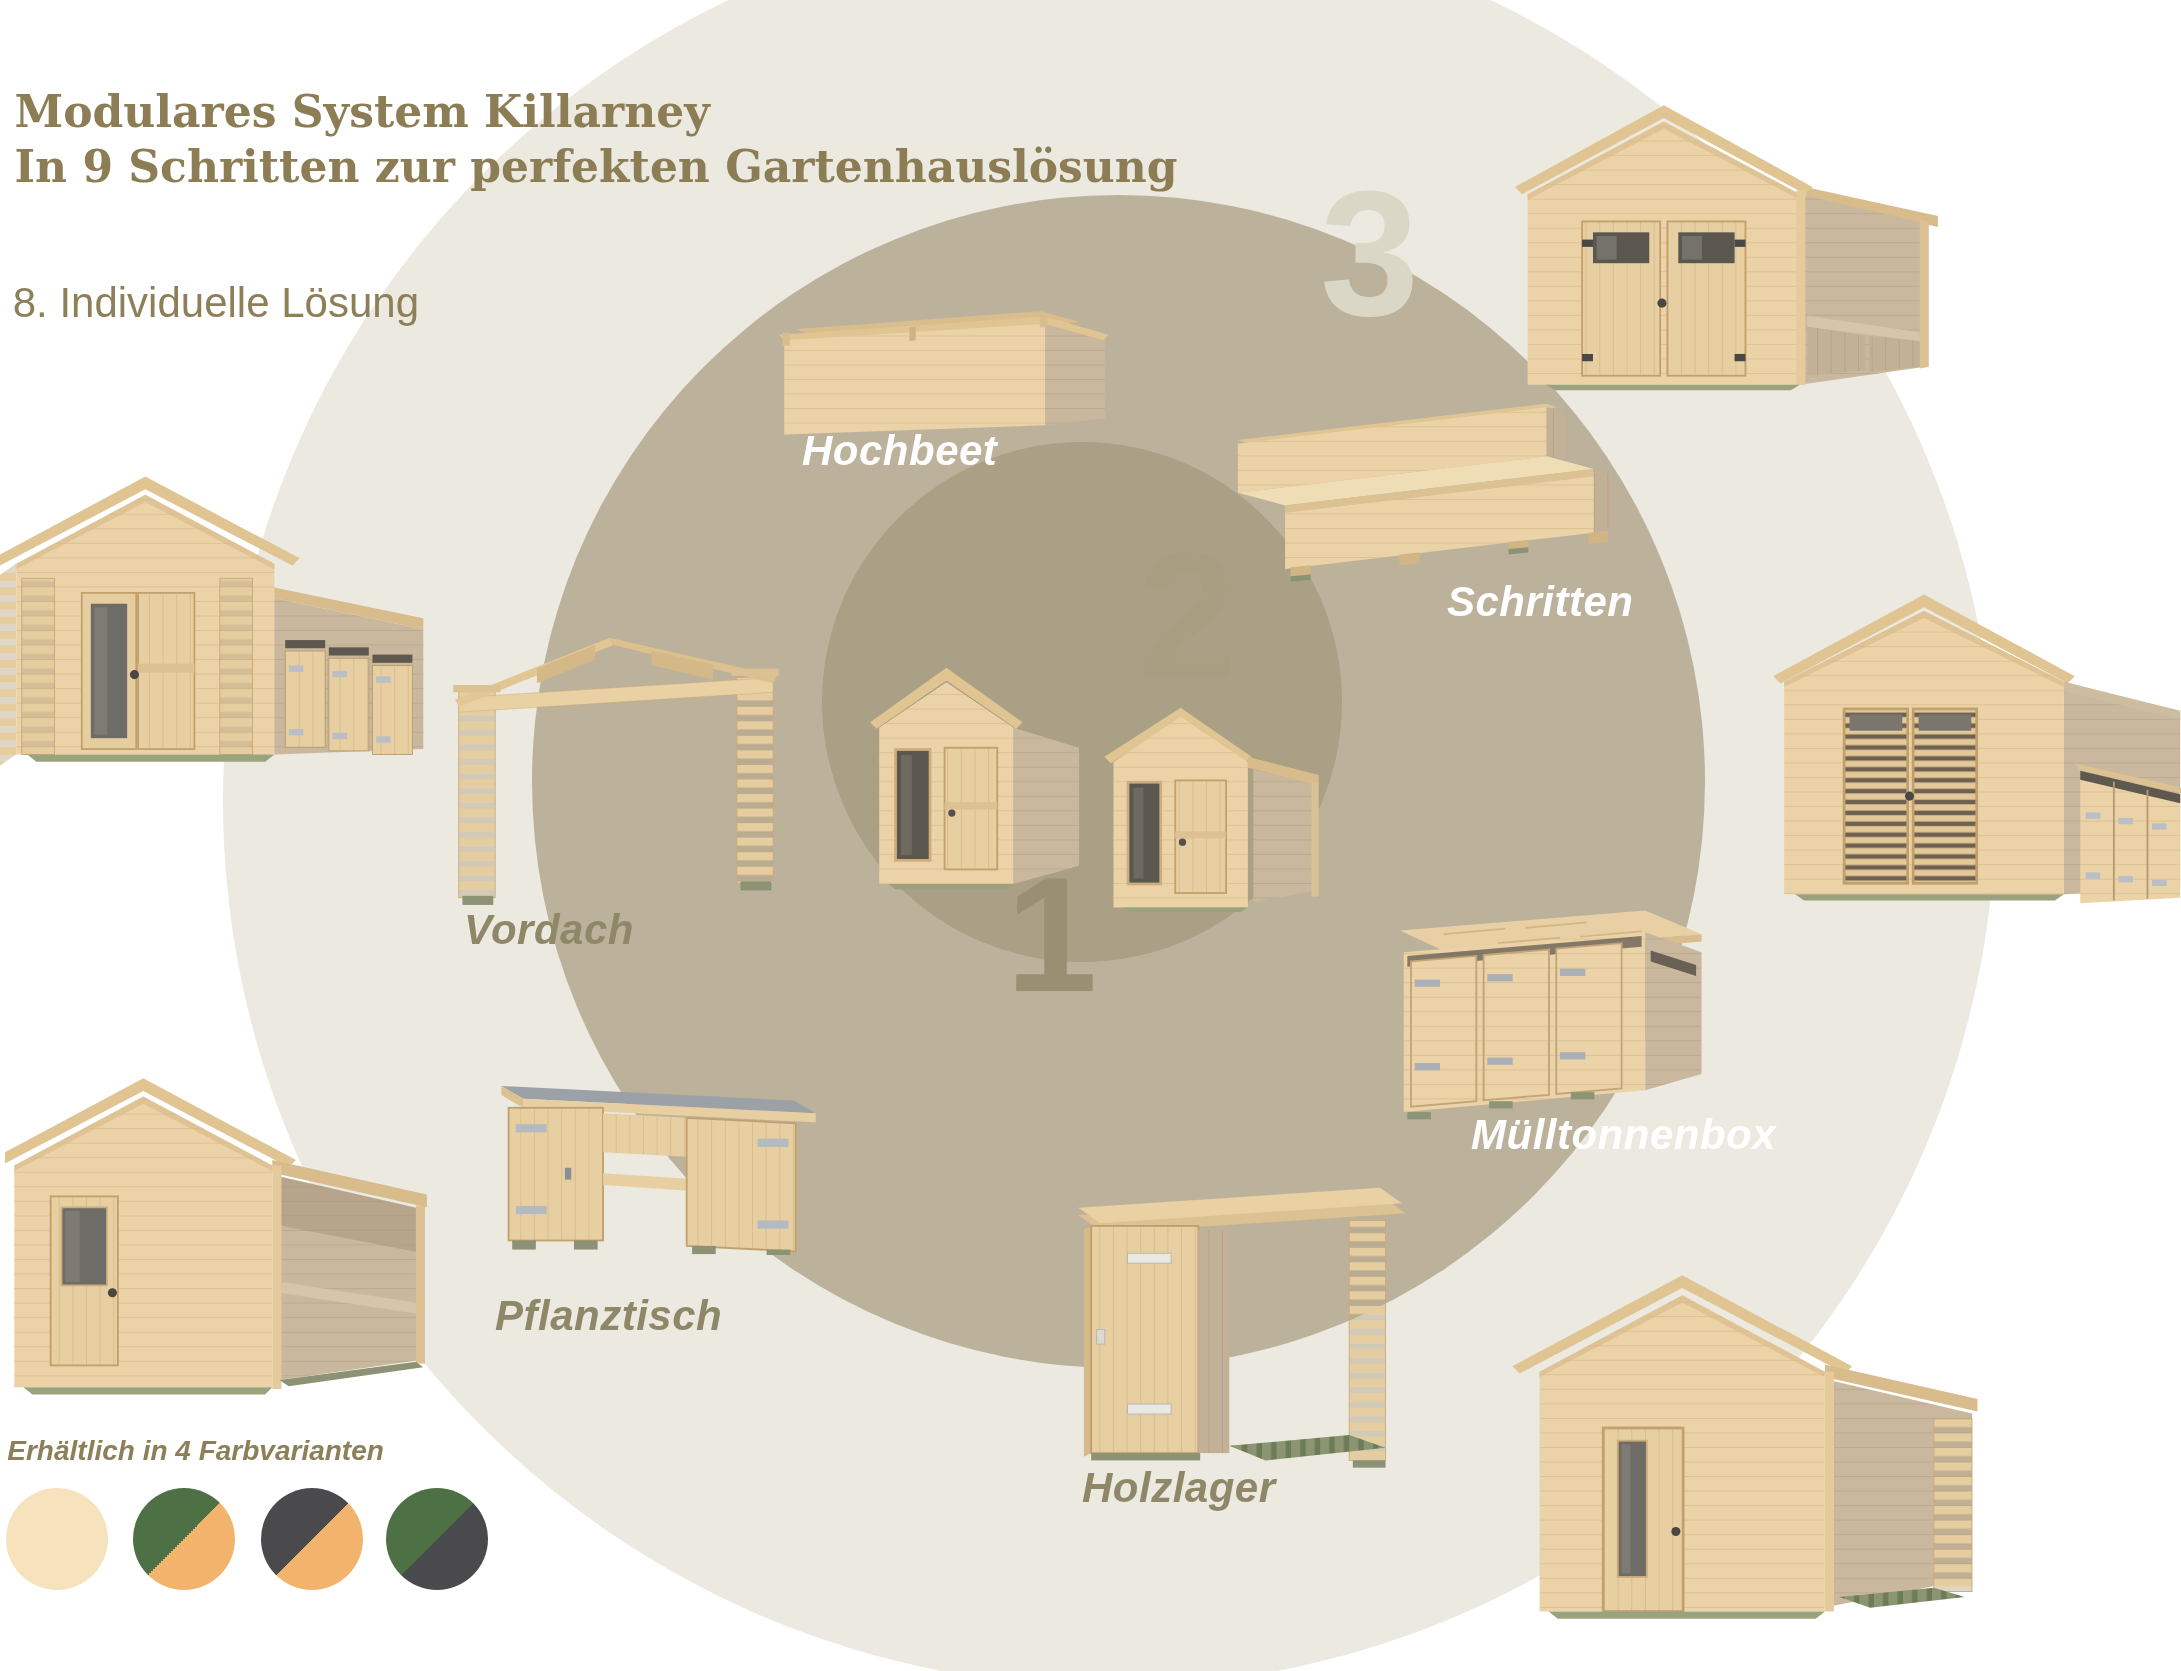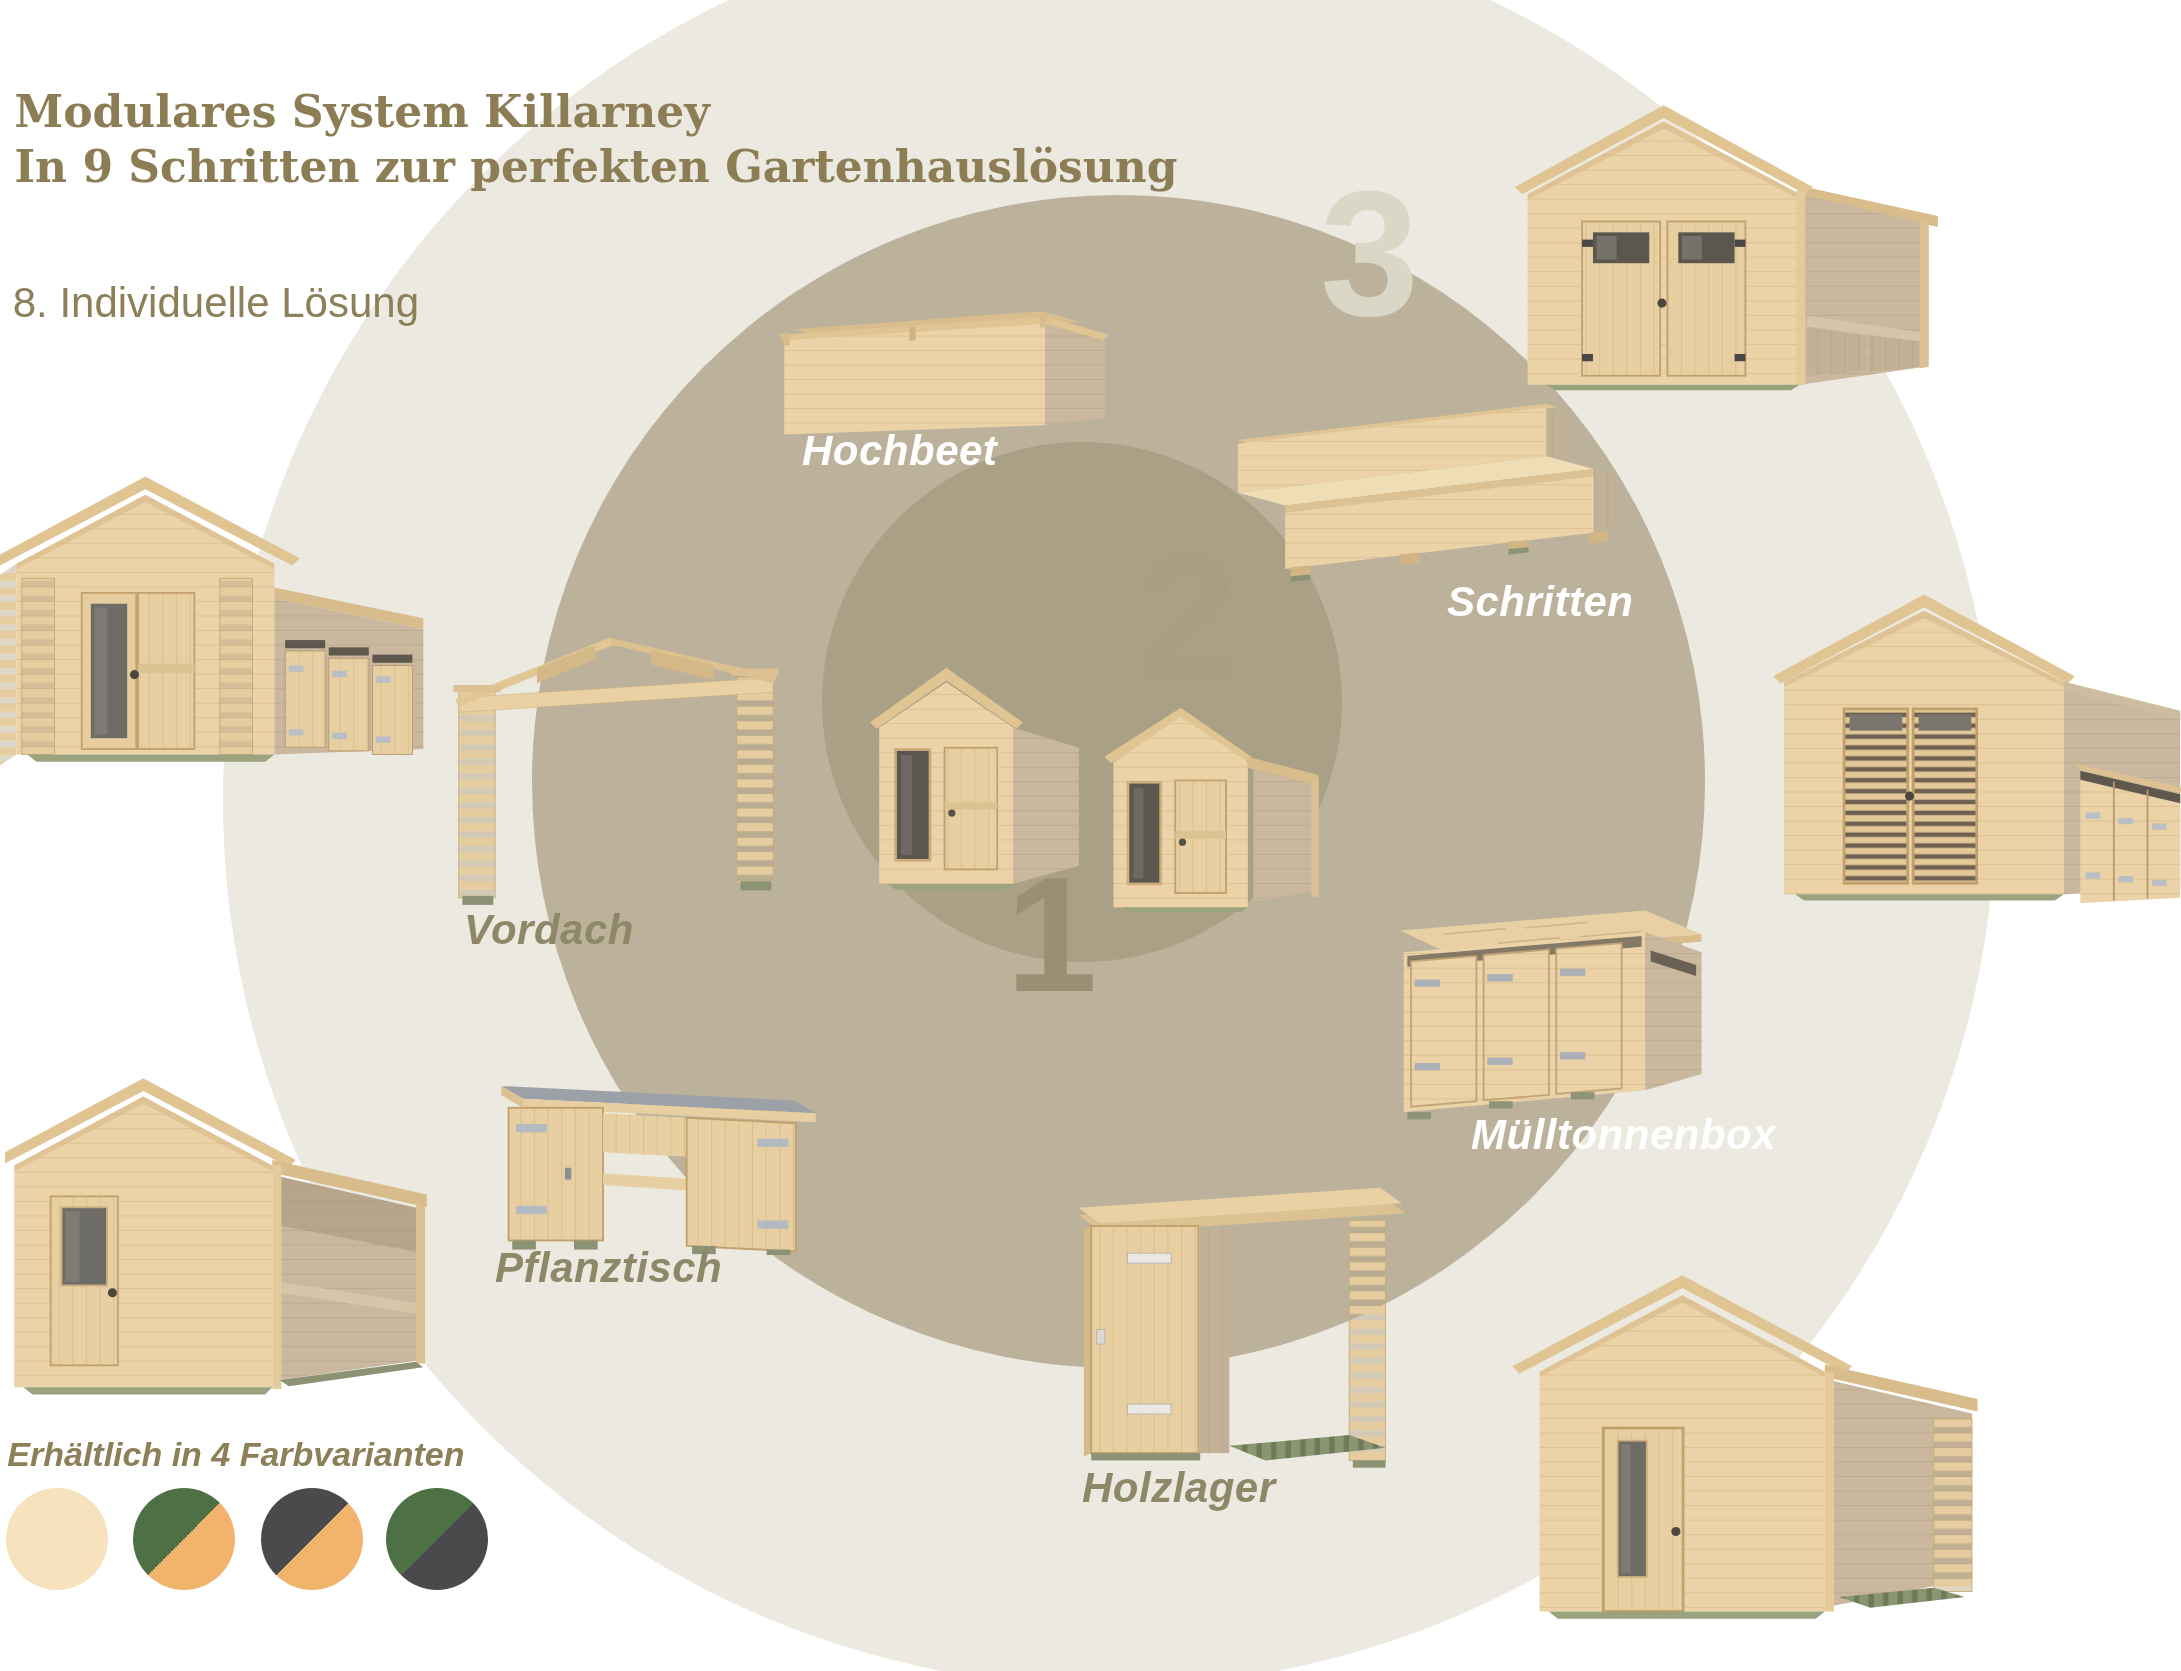--- a/index.html
+++ b/index.html
@@ -16,21 +16,21 @@
   .title{position:absolute;left:14.5px;top:85px;z-index:7;font-family:"DejaVu Serif",serif;
          font-weight:700;font-size:44px;line-height:1.24;color:#8c7d55;white-space:nowrap;}
   .steps{position:absolute;left:12.7px;top:273px;z-index:7;font-size:42px;line-height:1.42;
          color:#8d8059;white-space:nowrap;}
   .product{position:absolute;z-index:5;margin:0;}
   .product svg{width:100%;height:100%;display:block;}
   .plabel{position:absolute;z-index:6;font-style:italic;font-weight:600;font-size:42px;
           white-space:nowrap;letter-spacing:0.5px;}
   .lbl-light{color:#ffffff;}
   .lbl-olive{color:#8e8768;}
-  .variants-heading{position:absolute;left:7.3px;top:1435px;z-index:7;font-size:34px;font-weight:700;
+  .variants-heading{position:absolute;left:7.3px;top:1435px;z-index:7;font-size:28px;font-weight:700;
           font-style:italic;color:#8d8059;white-space:nowrap;}
   .swatch{position:absolute;top:1488px;width:102px;height:102px;border-radius:50%;z-index:7;}
   .sw-0{left:5.5px;}.sw-1{left:133px;}.sw-2{left:261px;}.sw-3{left:386px;}
 </style>
 </head>
 <body>
 
 <svg width="0" height="0" style="position:absolute" aria-hidden="true">
   <defs>
     <pattern id="wh" width="26" height="16" patternUnits="userSpaceOnUse">
@@ -357,21 +357,21 @@
       <rect x="362" y="124" width="10" height="264" fill="#e5cb9c"></rect>
       <polygon points="378,372 482,362 516,372 412,384" fill="url(#gf)"></polygon>
       <polygon points="58,388 362,388 352,396 68,396" fill="#9aa37d"></polygon>
     </svg>
   </figure>
 
   <div class="plabel lbl-light" style="left:802px;top:427px">Hochbeet</div>
   <div class="plabel lbl-light" style="left:1447px;top:578px">Schritten</div>
   <div class="plabel lbl-olive" style="left:464px;top:906px">Vordach</div>
   <div class="plabel lbl-light" style="left:1471px;top:1111px">Mülltonnenbox</div>
-  <div class="plabel lbl-olive" style="left:495px;top:1244px">Pflanztisch</div>
+  <div class="plabel lbl-olive" style="left:495px;top:1292px">Pflanztisch</div>
   <div class="plabel lbl-olive" style="left:1082px;top:1464px">Holzlager</div>
 
   <div class="variants-heading">Erhältlich in 4 Farbvarianten</div>
   <div class="swatch sw-0" style="background: rgb(246, 227, 189);"></div>
   <div class="swatch sw-1" style="background: linear-gradient(135deg, rgb(77, 112, 69) 50%, rgb(242, 180, 108) 50%);"></div>
   <div class="swatch sw-2" style="background: linear-gradient(135deg, rgb(74, 74, 76) 50%, rgb(242, 180, 108) 50%);"></div>
   <div class="swatch sw-3" style="background: linear-gradient(135deg, rgb(77, 112, 69) 50%, rgb(74, 74, 76) 50%);"></div>
 
 </div>
 

